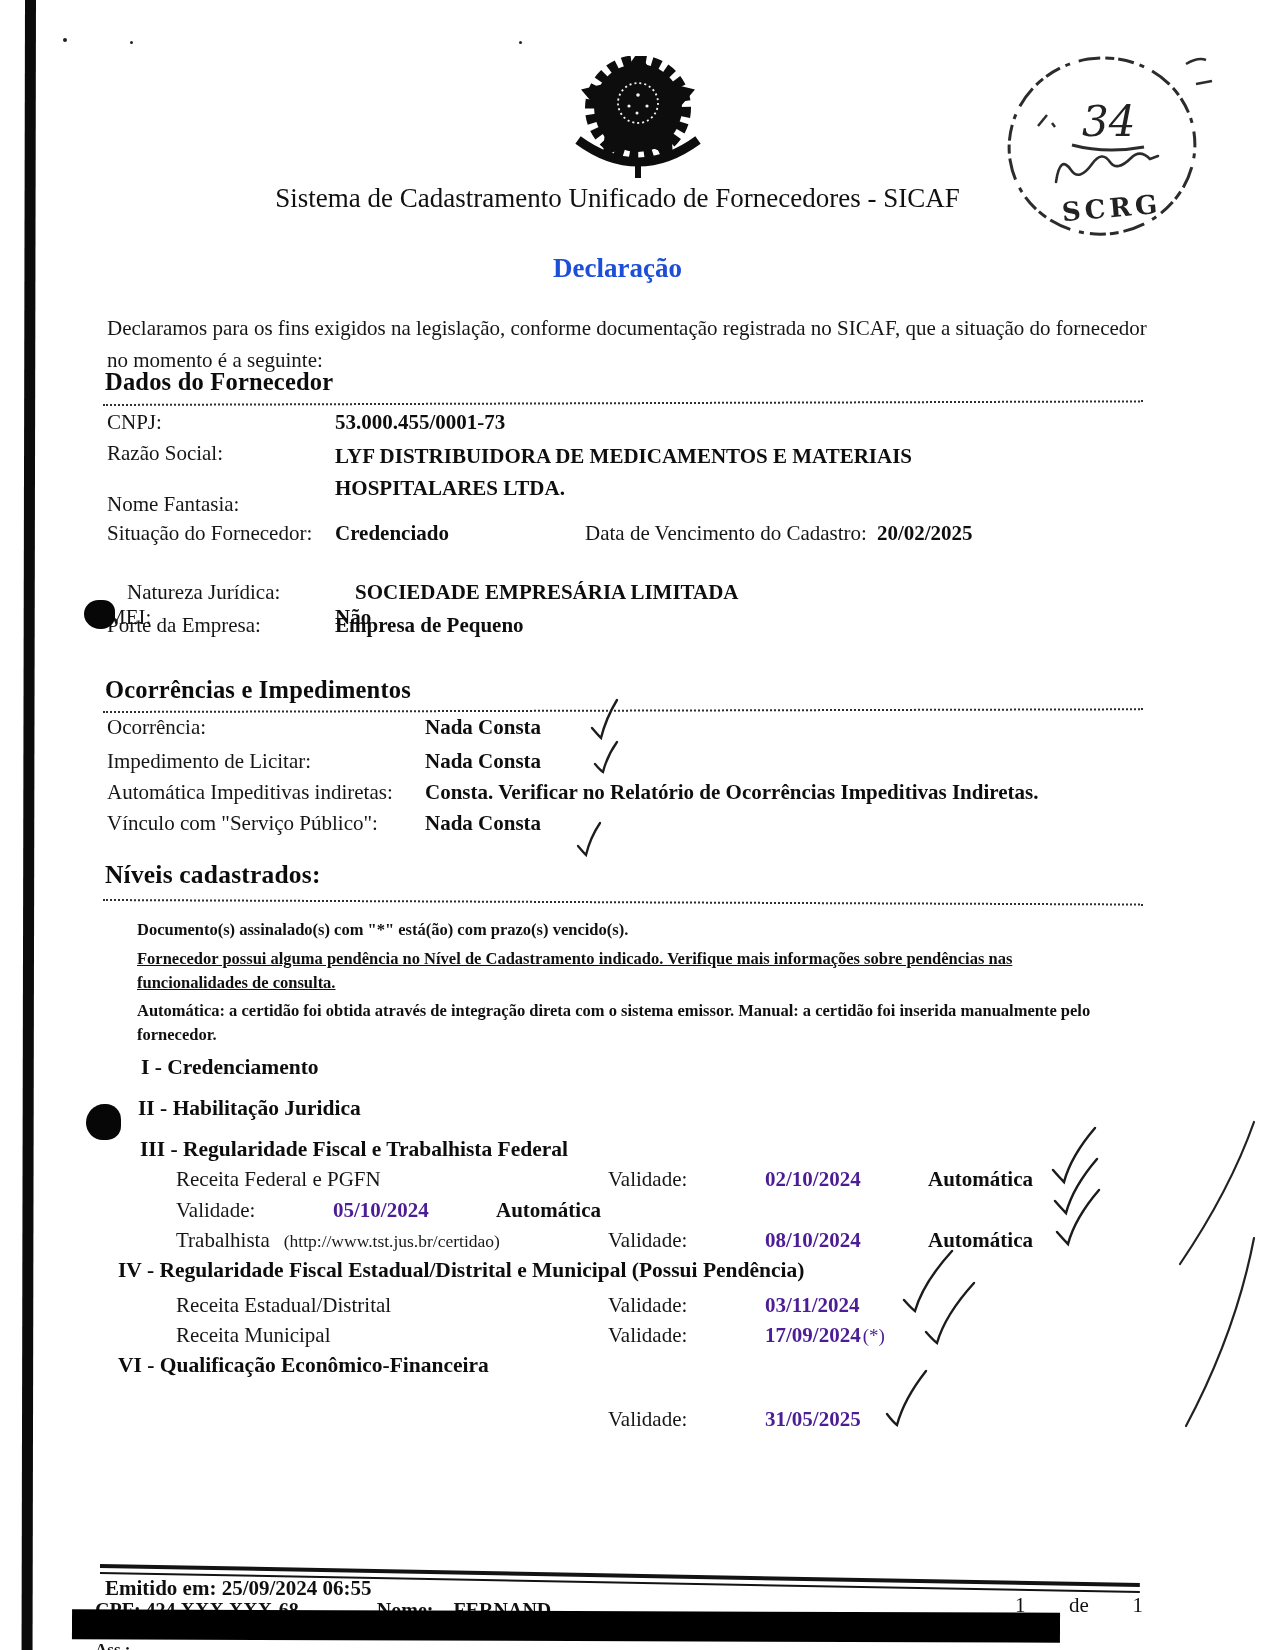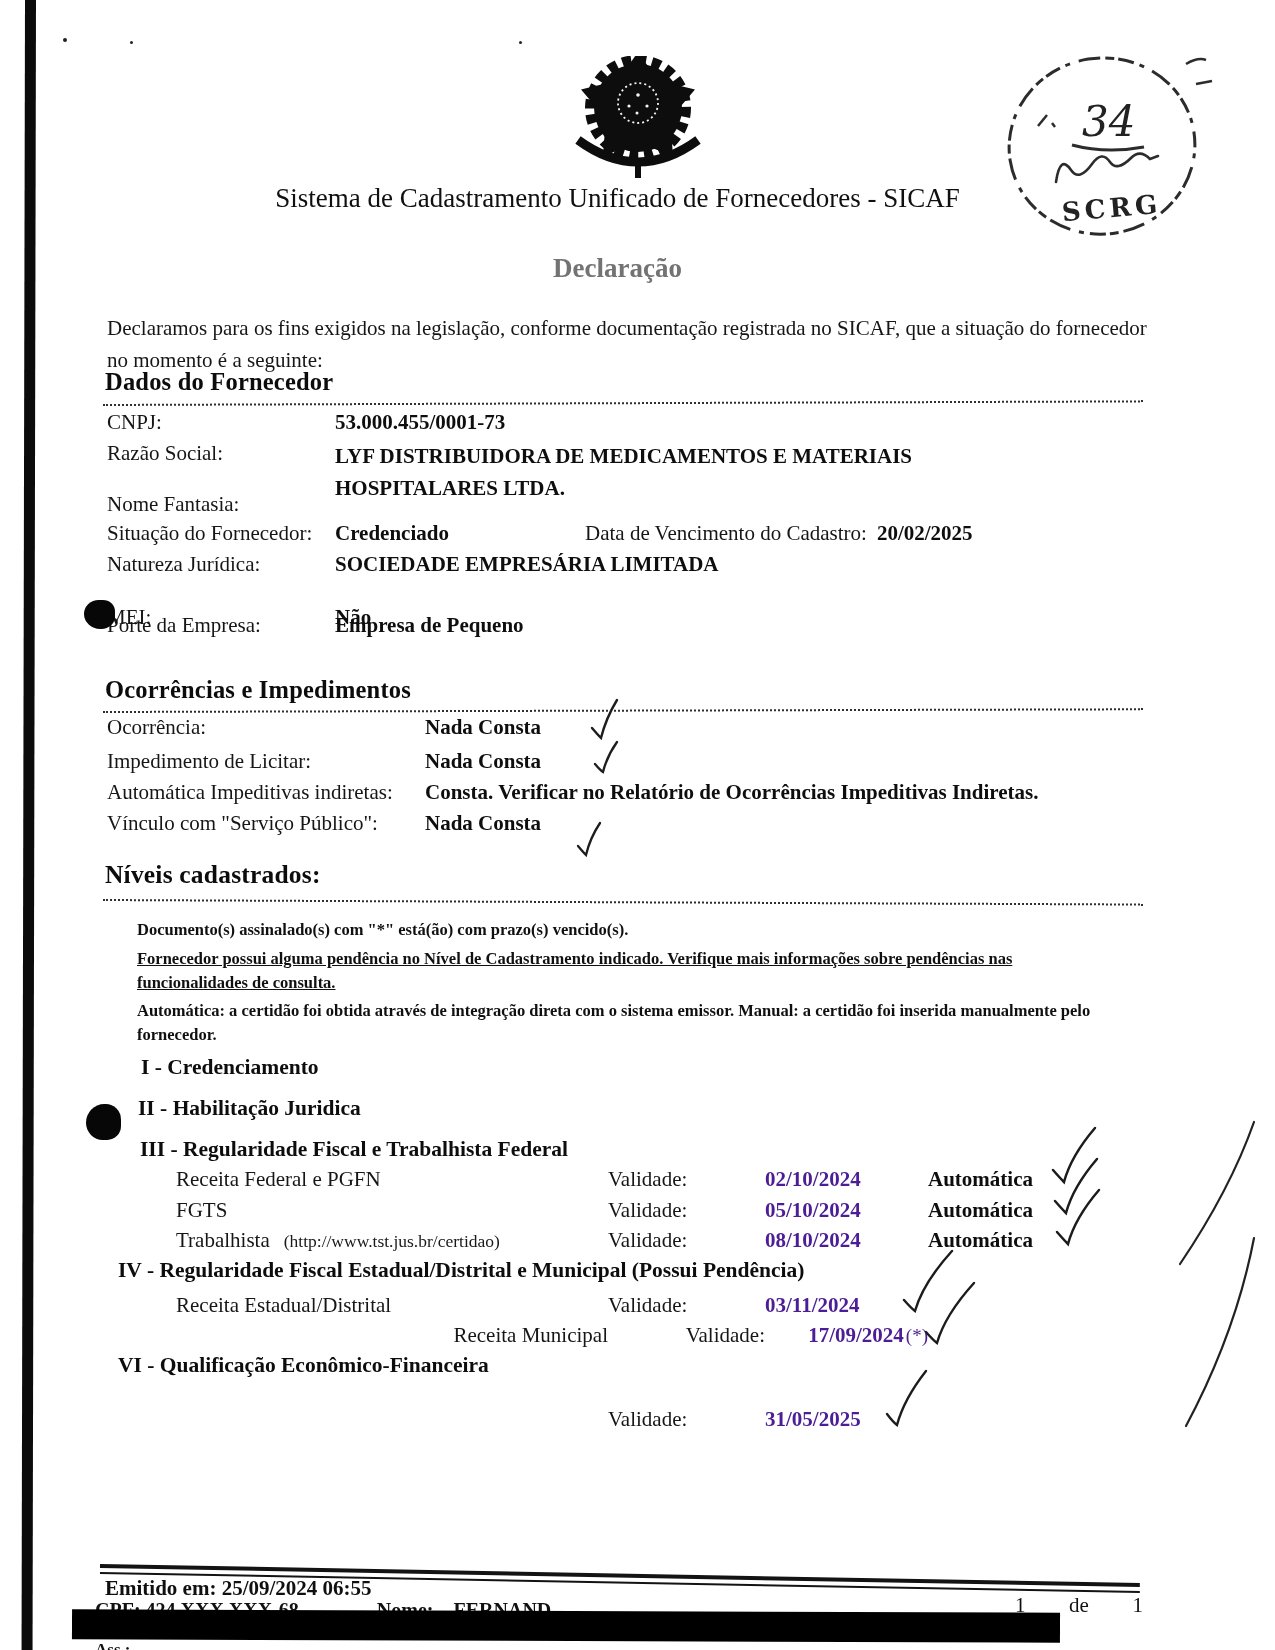--- a/index.html
+++ b/index.html
@@ -7,21 +7,21 @@
     width:1275px;height:1650px;position:relative;background:#ffffff;
     font-family:"Liberation Serif","DejaVu Serif",serif;color:#141414;
     overflow:hidden;
   }
   .abs{position:absolute;}
   
   .scan-bar{position:absolute;left:25px;top:0;width:11px;height:1650px;background:#0b0b0b;transform:rotate(0.12deg);transform-origin:top left;}
   .speck{position:absolute;background:#222;border-radius:50%;}
   
   .sys-title{position:absolute;left:0;top:183px;width:1235px;text-align:center;font-size:27px;color:#101010;}
-  .doc-title{position:absolute;left:0;top:253px;width:1235px;text-align:center;font-size:27px;font-weight:bold;color:#737373;}
+  .doc-title{position:absolute;left:0;top:253px;width:1235px;text-align:center;font-size:27px;font-weight:bold;color:#1d4ed8;}
   .intro{position:absolute;left:107px;top:292px;width:1045px;font-size:21px;line-height:1.5;color:#161616;}
   
   .sec-h{position:absolute;left:105px;font-size:24.5px;font-weight:bold;color:#0c0c0c;letter-spacing:.2px;white-space:nowrap;}
   .drule{position:absolute;left:103px;width:1040px;height:0;border-top:2.5px dotted #2e2e2e;transform-origin:left center;}
   
   .row{position:absolute;left:107px;font-size:21px;white-space:nowrap;color:#161616;}
   .lbl{display:inline-block;width:228px;vertical-align:top;}
   .val{font-weight:bold;color:#0e0e0e;}
   .val-wrap{display:inline-block;width:650px;white-space:normal;vertical-align:top;line-height:1.5;}
   .lbl2{margin-left:0;}
@@ -97,21 +97,21 @@
 </div>
 <div class="row" style="top:441px;">
   <span class="lbl">Razão Social:</span><span class="val val-wrap">LYF DISTRIBUIDORA DE MEDICAMENTOS E MATERIAIS HOSPITALARES LTDA.</span>
 </div>
 <div class="row" style="top:492px;">
   <span class="lbl">Nome Fantasia:</span><span class="val"></span>
 </div>
 <div class="row" style="top:521px;">
   <span class="lbl">Situação do Fornecedor:</span><span class="val sit-val">Credenciado</span><span class="lbl2">Data de Vencimento do Cadastro:</span><span class="val2">20/02/2025</span>
 </div>
-<div class="row" style="top:552px;">
+<div class="row" style="top:580px;margin-left:20px;">
   <span class="lbl">Natureza Jurídica:</span><span class="val">SOCIEDADE EMPRESÁRIA LIMITADA</span>
 </div>
 <div class="row" style="top:583px;margin-top:22px;">
   <span class="lbl">MEI:</span><span class="val">Não</span>
 </div>
 <div class="row" style="top:613px;">
   <span class="lbl">Porte da Empresa:</span><span class="val">Empresa de Pequeno</span>
 </div>
 <div class="blob" style="left:84px;top:600px;width:31px;height:29px;border-radius:55% 45% 50% 60%;"></div>
 
@@ -159,21 +159,20 @@
   <span class="c-name">Receita Federal e PGFN</span>
   <span class="c-vlabel">Validade:</span>
   <span class="c-date">02/10/2024</span>
   <span class="c-mode">Automática</span>
 </div>
 <svg class="check" style="left:1048px;top:1124px;" width="52" height="64" viewBox="0 0 52 64">
   <path d="M5,46 q7,8 11,12 q7,-26 31,-54" fill="none" stroke="#1c1c1c" stroke-width="2.5" stroke-linecap="round"></path>
 </svg>
 
 <div class="cert" style="top:1198px;">
-  <span class="c-name">FGTS</span>
   <span class="c-vlabel">Validade:</span>
   <span class="c-date">05/10/2024</span>
   <span class="c-mode">Automática</span>
 </div>
 <svg class="check" style="left:1050px;top:1155px;" width="52" height="64" viewBox="0 0 52 64">
   <path d="M5,46 q7,8 11,12 q7,-26 31,-54" fill="none" stroke="#1c1c1c" stroke-width="2.5" stroke-linecap="round"></path>
 </svg>
 
 <div class="cert" style="top:1228px;">
   <span class="c-name"><span>Trabalhista</span><span class="c-url">(http://www.tst.jus.br/certidao)</span></span>
@@ -189,21 +188,21 @@
 
 <div class="cert" style="top:1293px;">
   <span class="c-name">Receita Estadual/Distrital</span>
   <span class="c-vlabel">Validade:</span>
   <span class="c-date">03/11/2024</span>
 </div>
 <svg class="check" style="left:898px;top:1248px;" width="58" height="68" viewBox="0 0 58 68">
   <path d="M6,52 q7,8 11,11 q8,-28 37,-60" fill="none" stroke="#1c1c1c" stroke-width="2.4" stroke-linecap="round"></path>
 </svg>
 
-<div class="cert" style="top:1323px;text-align:right;">
+<div class="cert" style="top:1323px;">
   <span class="c-name">Receita Municipal</span>
   <span class="c-vlabel">Validade:</span>
   <span class="c-date"><span>17/09/2024</span><span class="c-suffix">(*)</span></span>
 </div>
 <svg class="check" style="left:920px;top:1280px;" width="58" height="68" viewBox="0 0 58 68">
   <path d="M6,52 q7,8 11,11 q8,-28 37,-60" fill="none" stroke="#1c1c1c" stroke-width="2.4" stroke-linecap="round"></path>
 </svg>
 
 <div class="lvl" style="left:118px;top:1353px;">VI - Qualificação Econômico-Financeira</div>
 

